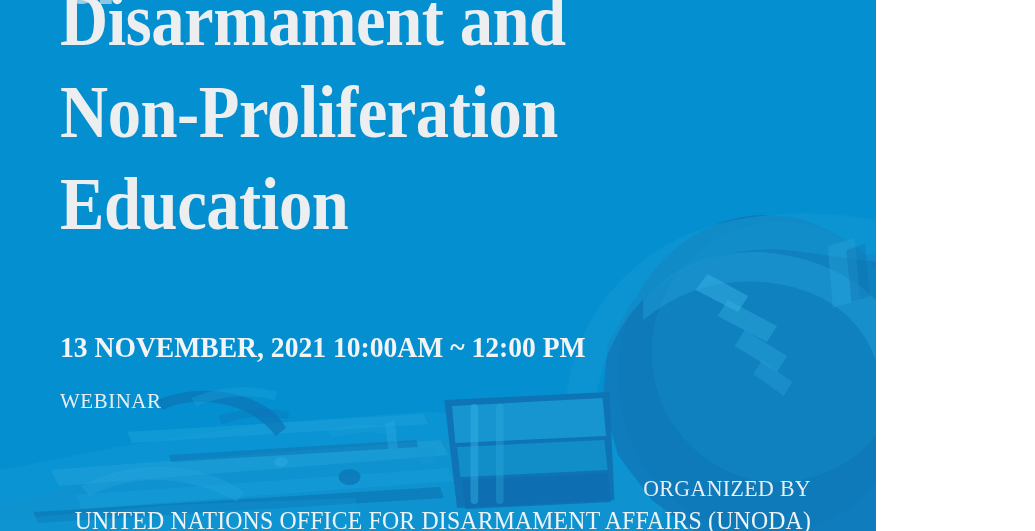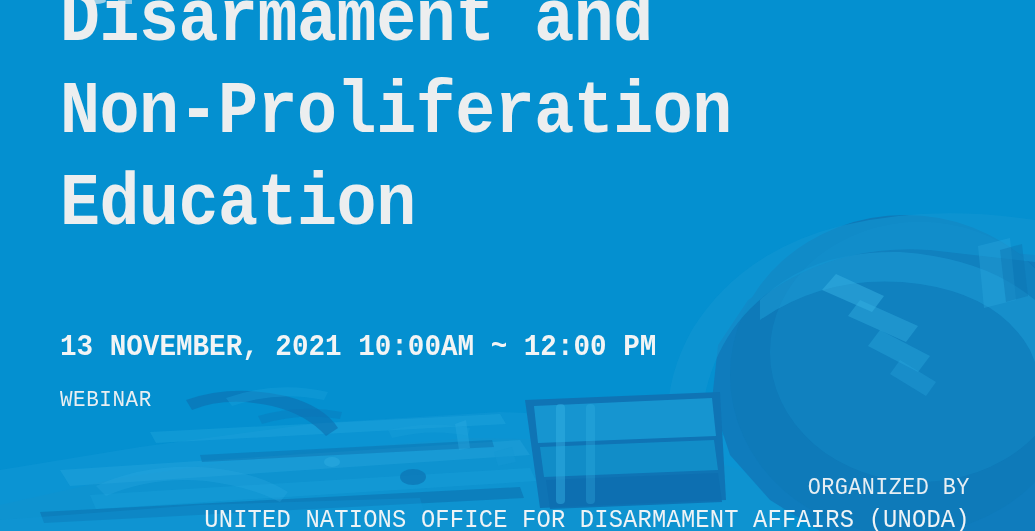--- a/index.html
+++ b/index.html
@@ -4,25 +4,25 @@
 <title>Webinar Banner</title>
 <style>
   html, body {
     margin: 0;
     padding: 0;
     background: #ffffff;
   }
 
   .banner {
     position: relative;
-    width: 1035px;
+    width: 876px;
     height: 531px;
     overflow: hidden;
     background: #a21caf;
-    font-family: Liberation Mono, monospace;
+    font-family: Liberation Serif, serif;
     -webkit-font-smoothing: antialiased;
   }
 
   
   .artwork {
     position: absolute;
     inset: 0;
     width: 100%;
     height: 100%;
     pointer-events: none;

